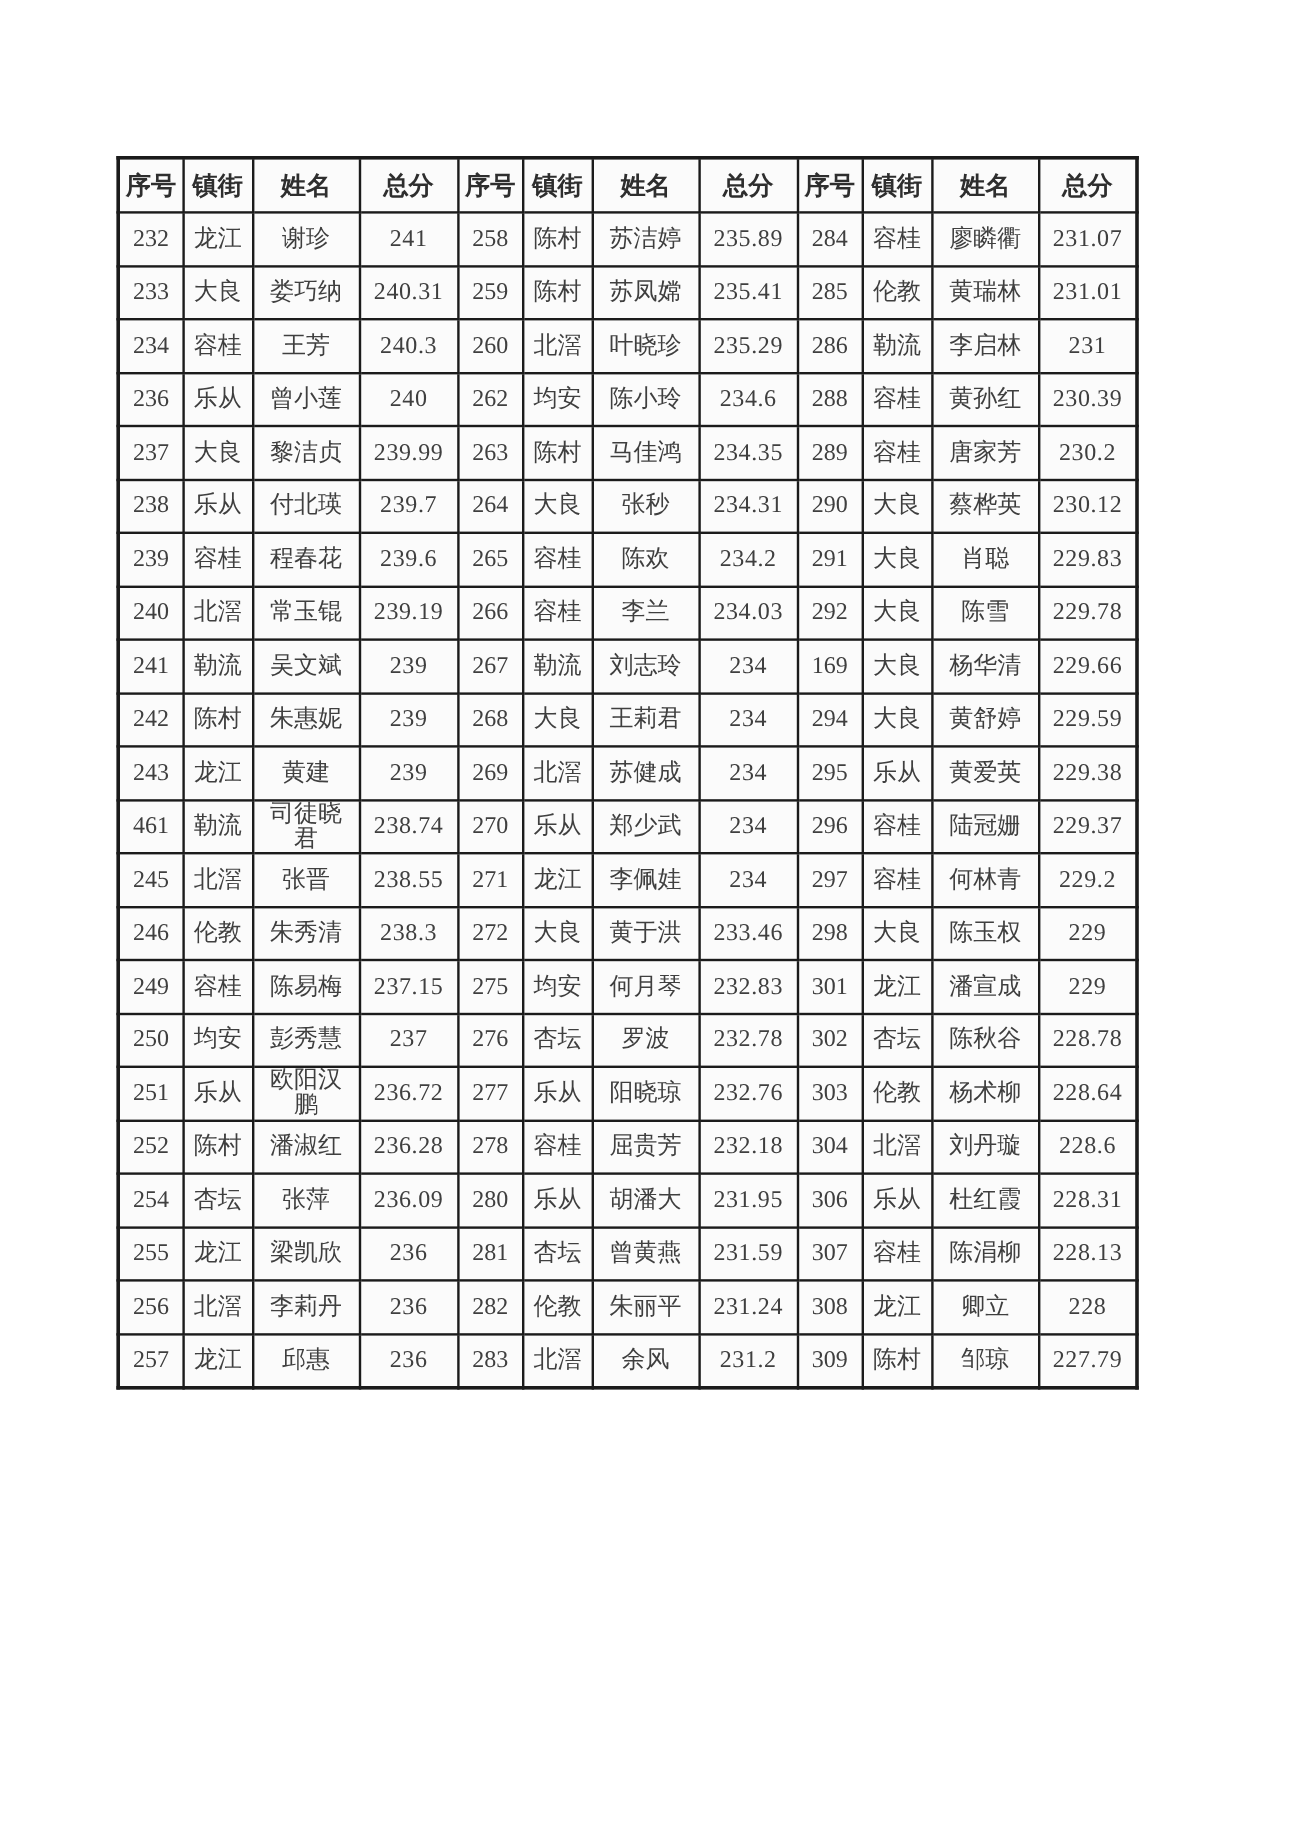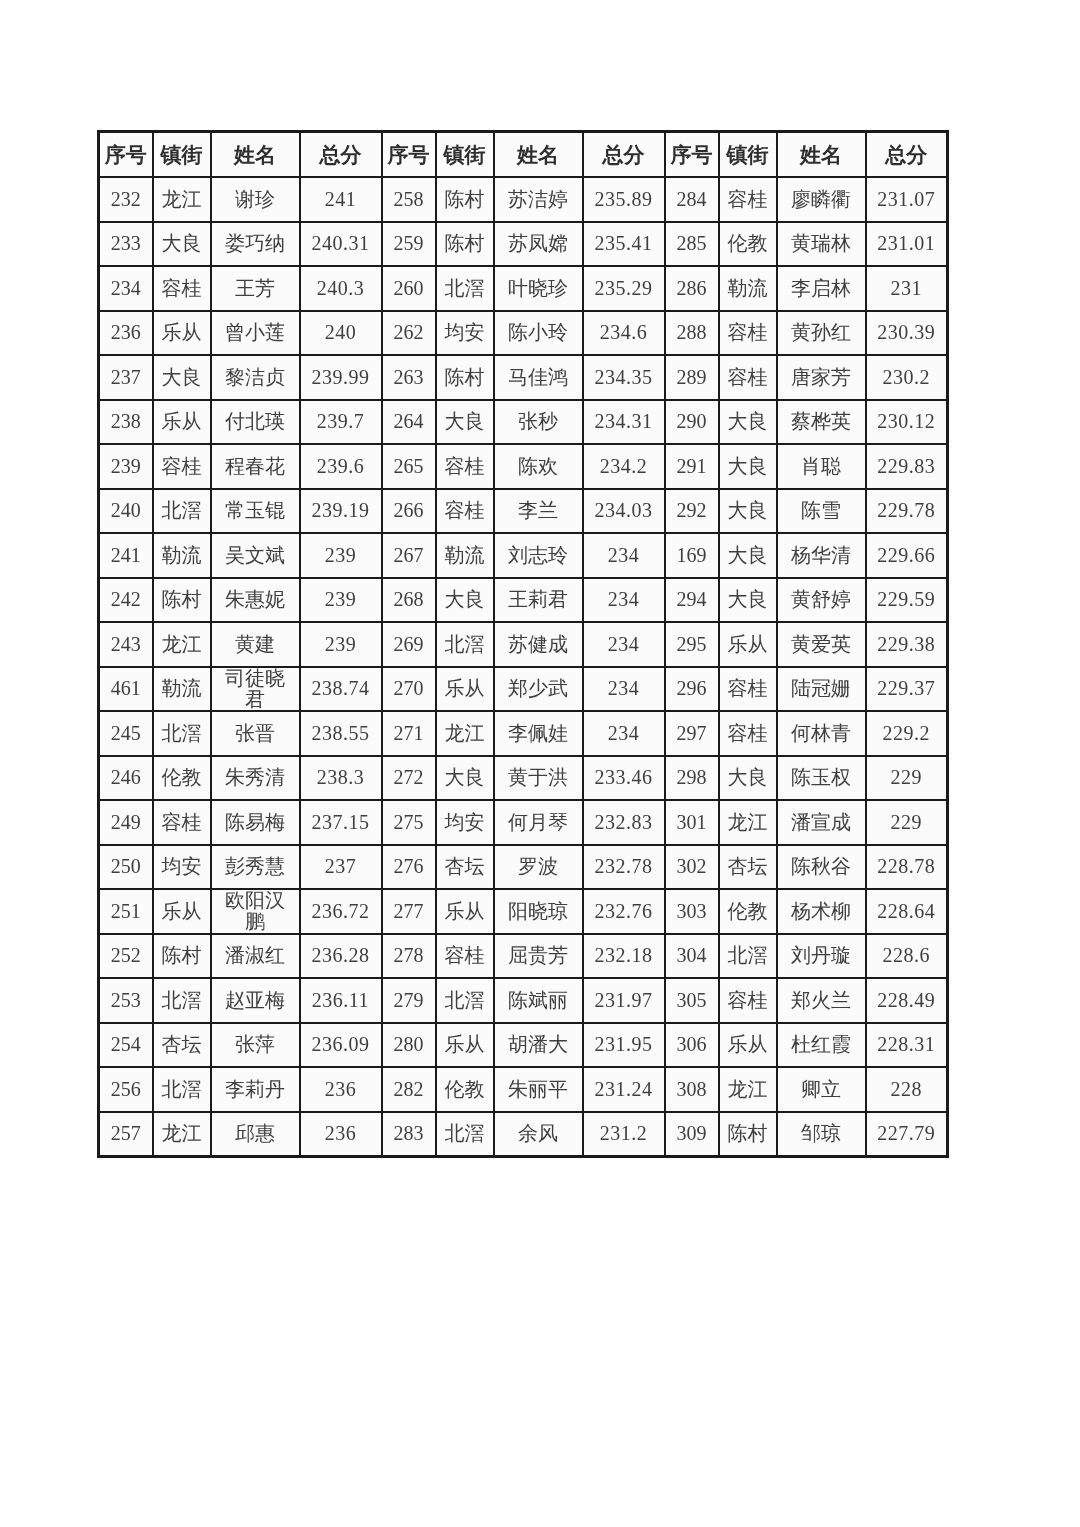--- a/index.html
+++ b/index.html
@@ -335,46 +335,46 @@
           <td class="cell-serial">278</td>
           <td class="cell-town">容桂</td>
           <td class="cell-name">屈贵芳</td>
           <td class="cell-score">232.18</td>
           <td class="cell-serial">304</td>
           <td class="cell-town">北滘</td>
           <td class="cell-name">刘丹璇</td>
           <td class="cell-score">228.6</td>
         </tr>
         <tr>
-          <td class="cell-serial">253</td>
-          <td class="cell-town">北滘</td>
-          <td class="cell-name">赵亚梅</td>
-          <td class="cell-score">236.11</td>
-          <td class="cell-serial">279</td>
-          <td class="cell-town">北滘</td>
-          <td class="cell-name">陈斌丽</td>
-          <td class="cell-score">231.97</td>
-          <td class="cell-serial">305</td>
-          <td class="cell-town">容桂</td>
-          <td class="cell-name">郑火兰</td>
-          <td class="cell-score">228.49</td>
-        </tr>
-        <tr>
           <td class="cell-serial">254</td>
           <td class="cell-town">杏坛</td>
           <td class="cell-name">张萍</td>
           <td class="cell-score">236.09</td>
           <td class="cell-serial">280</td>
           <td class="cell-town">乐从</td>
           <td class="cell-name">胡潘大</td>
           <td class="cell-score">231.95</td>
           <td class="cell-serial">306</td>
           <td class="cell-town">乐从</td>
           <td class="cell-name">杜红霞</td>
           <td class="cell-score">228.31</td>
+        </tr>
+        <tr>
+          <td class="cell-serial">255</td>
+          <td class="cell-town">龙江</td>
+          <td class="cell-name">梁凯欣</td>
+          <td class="cell-score">236</td>
+          <td class="cell-serial">281</td>
+          <td class="cell-town">杏坛</td>
+          <td class="cell-name">曾黄燕</td>
+          <td class="cell-score">231.59</td>
+          <td class="cell-serial">307</td>
+          <td class="cell-town">容桂</td>
+          <td class="cell-name">陈涓柳</td>
+          <td class="cell-score">228.13</td>
         </tr>
         <tr>
           <td class="cell-serial">256</td>
           <td class="cell-town">北滘</td>
           <td class="cell-name">李莉丹</td>
           <td class="cell-score">236</td>
           <td class="cell-serial">282</td>
           <td class="cell-town">伦教</td>
           <td class="cell-name">朱丽平</td>
           <td class="cell-score">231.24</td>

